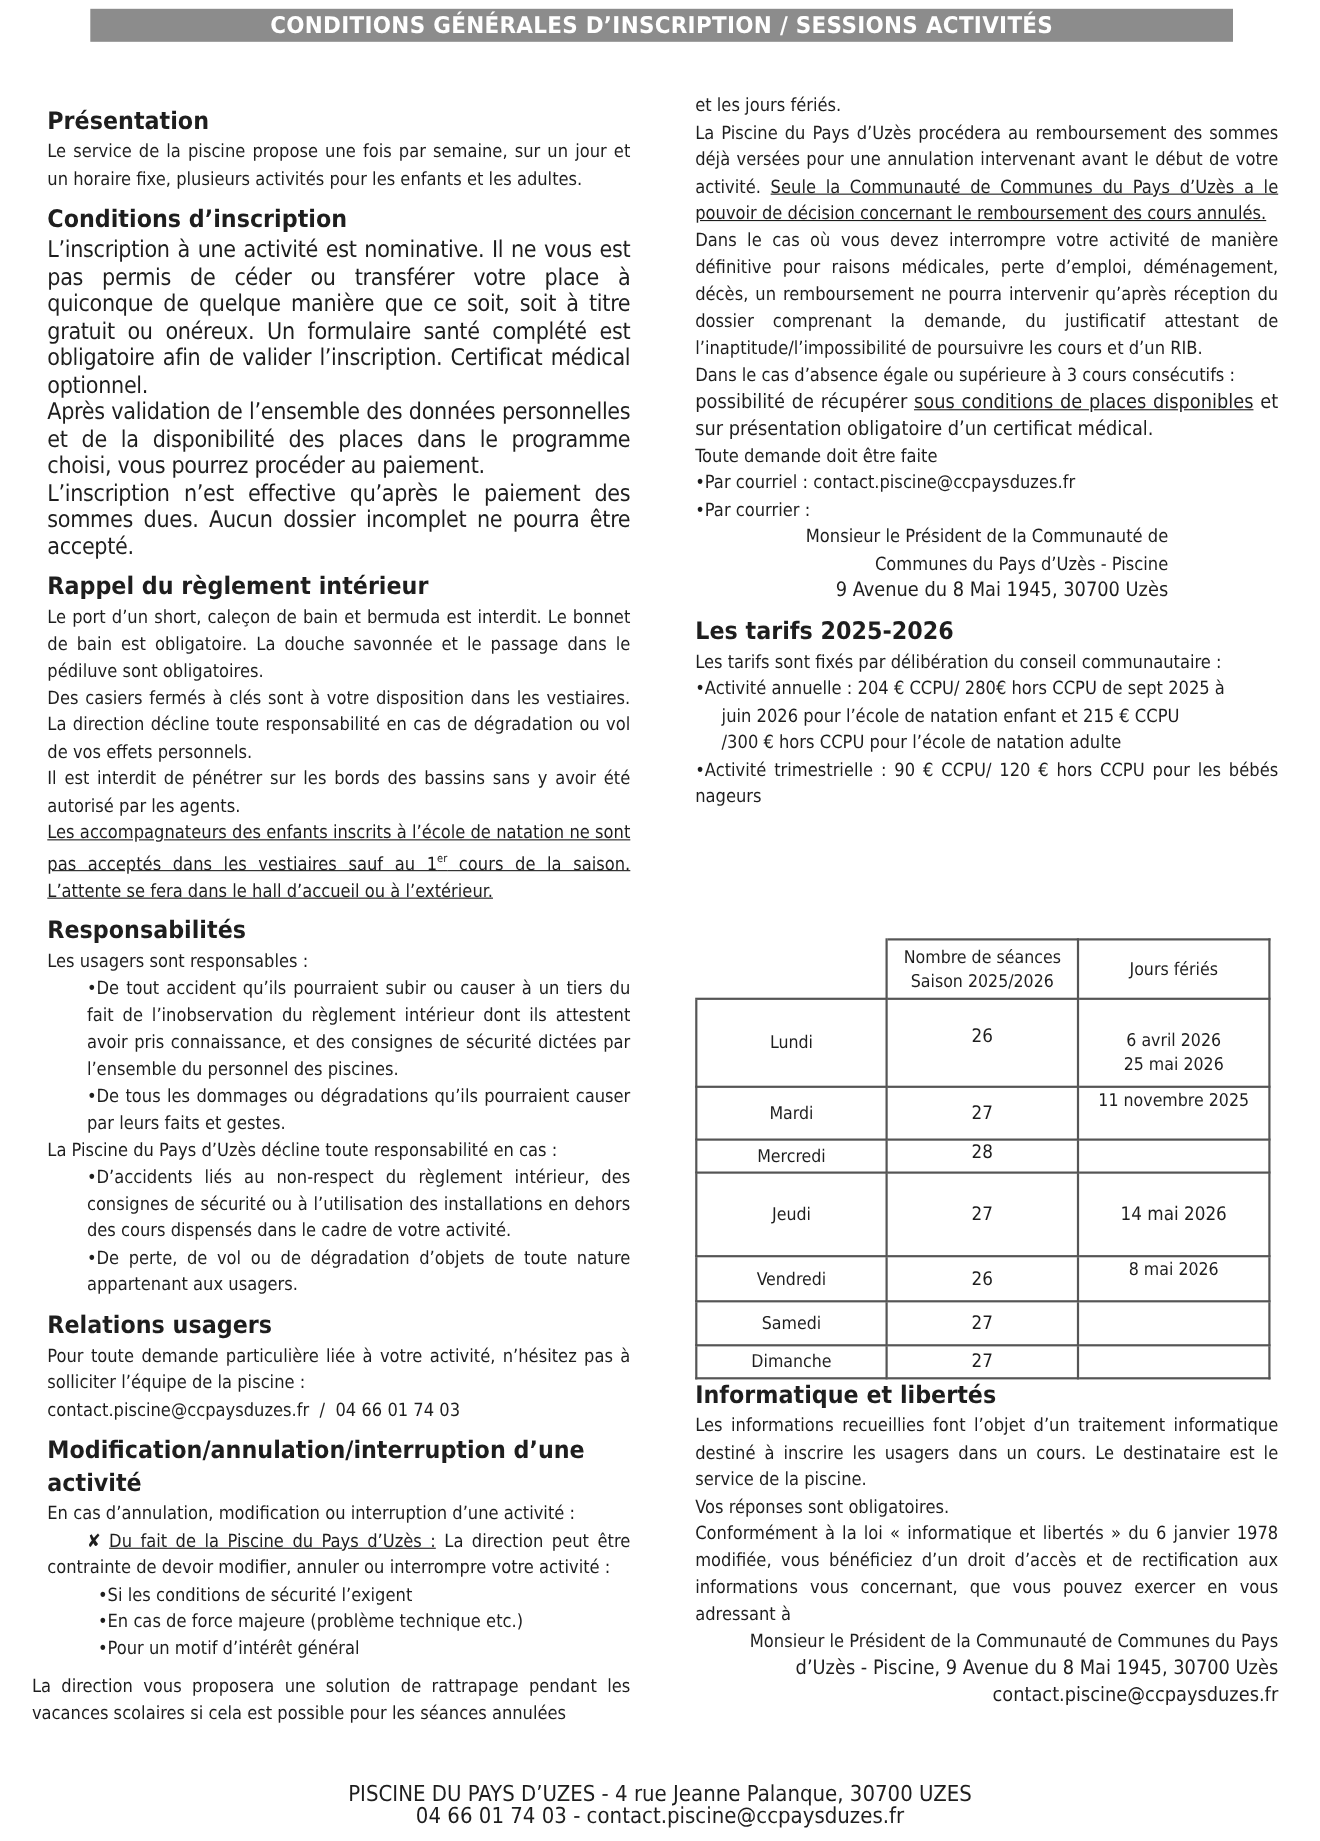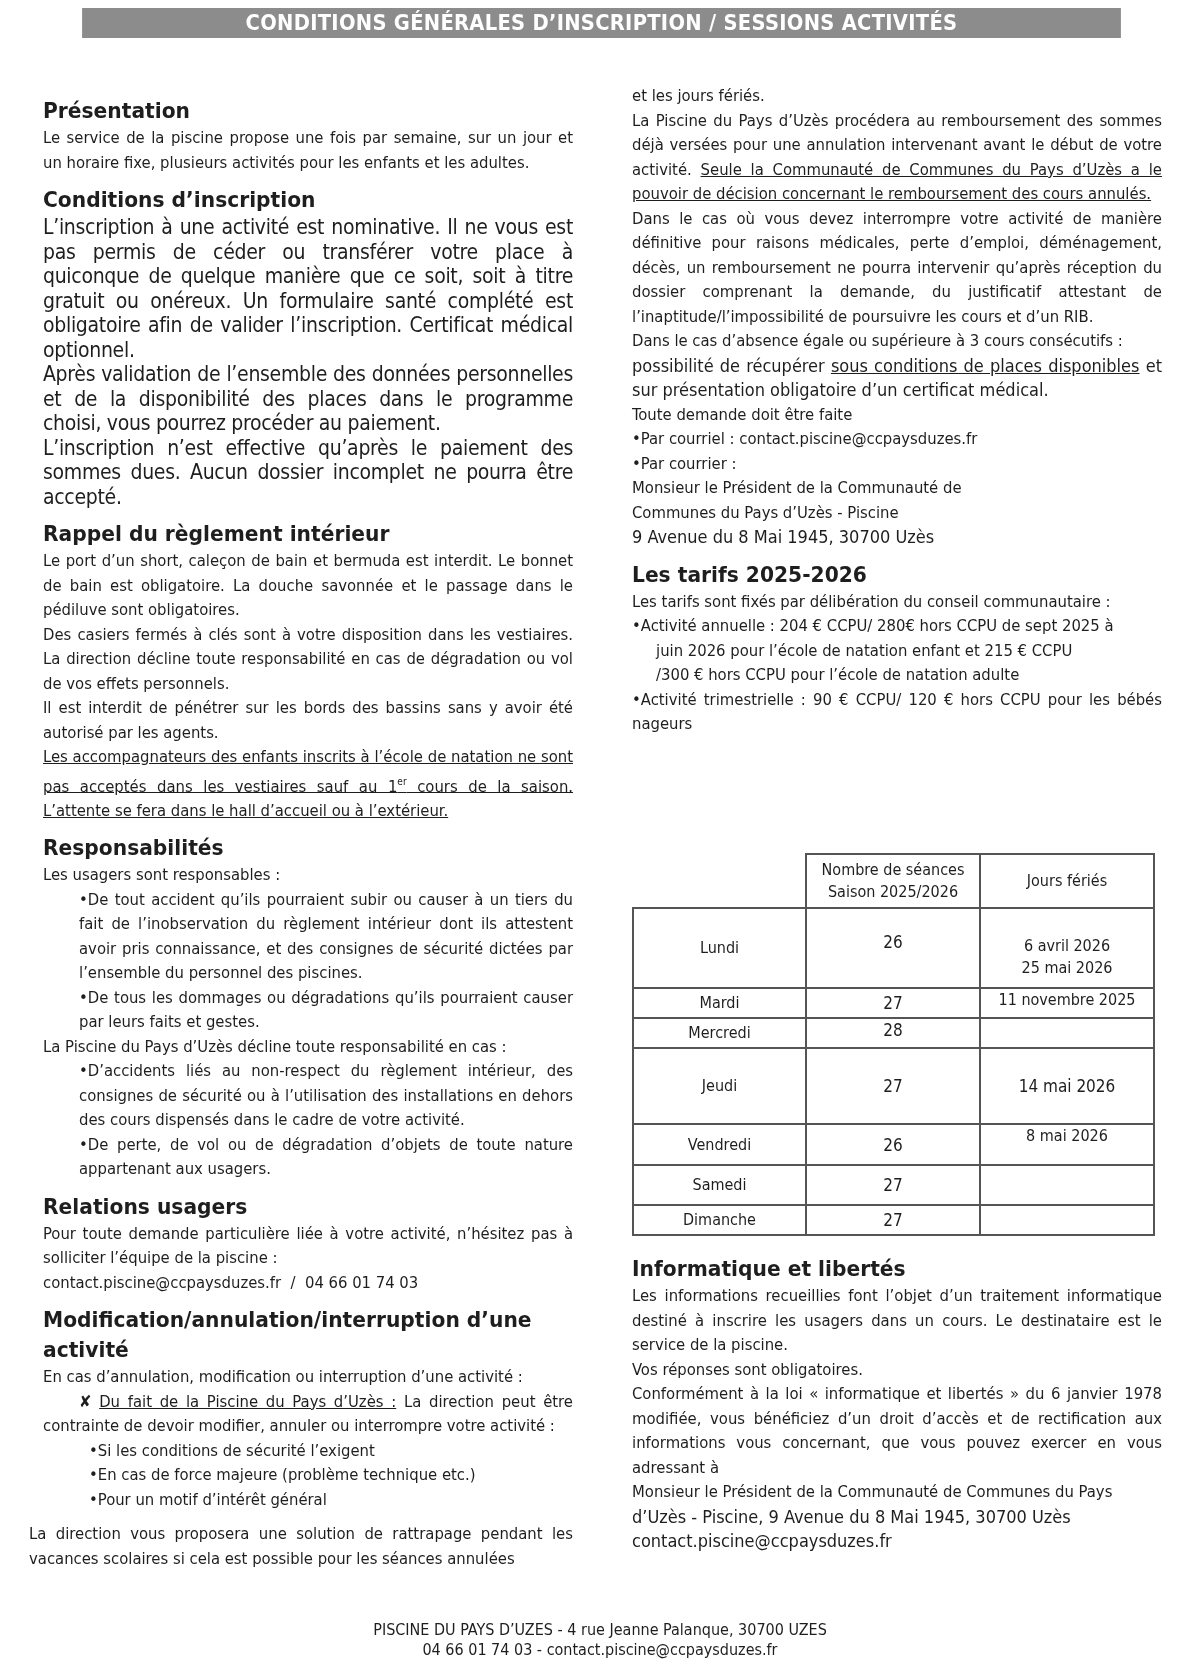--- a/index.html
+++ b/index.html
@@ -23,36 +23,36 @@
     font-size: 22px; line-height: 30px; color: #1e1e1e;
     transform: scaleX(0.92); transform-origin: left;
     white-space: nowrap;
   }
   h2.wrap { white-space: normal; width: 560px; }
   p { margin: 0; font-size: 16.5px; line-height: 24.5px; text-align: justify; }
   .cond { font-size: 21px; letter-spacing: -0.3px; }
   .sp { height: 10px; }
   .ind1 { padding-left: 36px; }
   .ind2 { padding-left: 46px; }
-  .center { text-align: left; }
+  .center { text-align: right; }
   .u { text-decoration: underline; }
   .big { font-size: 18px; }
   .bullet::before { content: "•"; }
   table.sched {
     position: absolute; left: 632px; top: 853px; border-collapse: collapse;
     font-size: 16px;
   }
   table.sched td {
     border: 2px solid #555; text-align: center; vertical-align: middle;
     padding: 0; line-height: 22px;
   }
   table.sched td.empty-corner { border-top: none; border-left: none; }
   .footer {
     position: absolute; left: 0; top: 1620px; width: 1200px; text-align: center;
-    font-size: 16px; line-height: 20px;
+    font-size: 20px; line-height: 20px;
   }
 </style>
 </head>
 <body>
 
 <div class="banner">CONDITIONS GÉNÉRALES D’INSCRIPTION / SESSIONS ACTIVITÉS</div>
 
 <div class="col col-left">
   <section>
     <h2>Présentation</h2>
@@ -132,21 +132,21 @@
     <td style="width:172px;white-space:pre-line;line-height:22px">Nombre de séances
 Saison 2025/2026</td>
     <td style="width:172px">Jours fériés</td>
   </tr>
   <tr style="height:80px">
     <td>Lundi</td>
     <td style="vertical-align:top;padding-top:22px;font-size:17px">26</td>
     <td style="white-space:pre-line;padding-top:18px">6 avril 2026
 25 mai 2026</td>
   </tr>
-  <tr style="height:30px">
+  <tr style="height:48px">
     <td>Mardi</td>
     <td style="font-size:17px">27</td>
     <td style="vertical-align:top">11 novembre 2025</td>
   </tr>
   <tr style="height:30px">
     <td>Mercredi</td>
     <td style="font-size:17px;vertical-align:top">28</td>
     <td></td>
   </tr>
   <tr style="height:76px">

